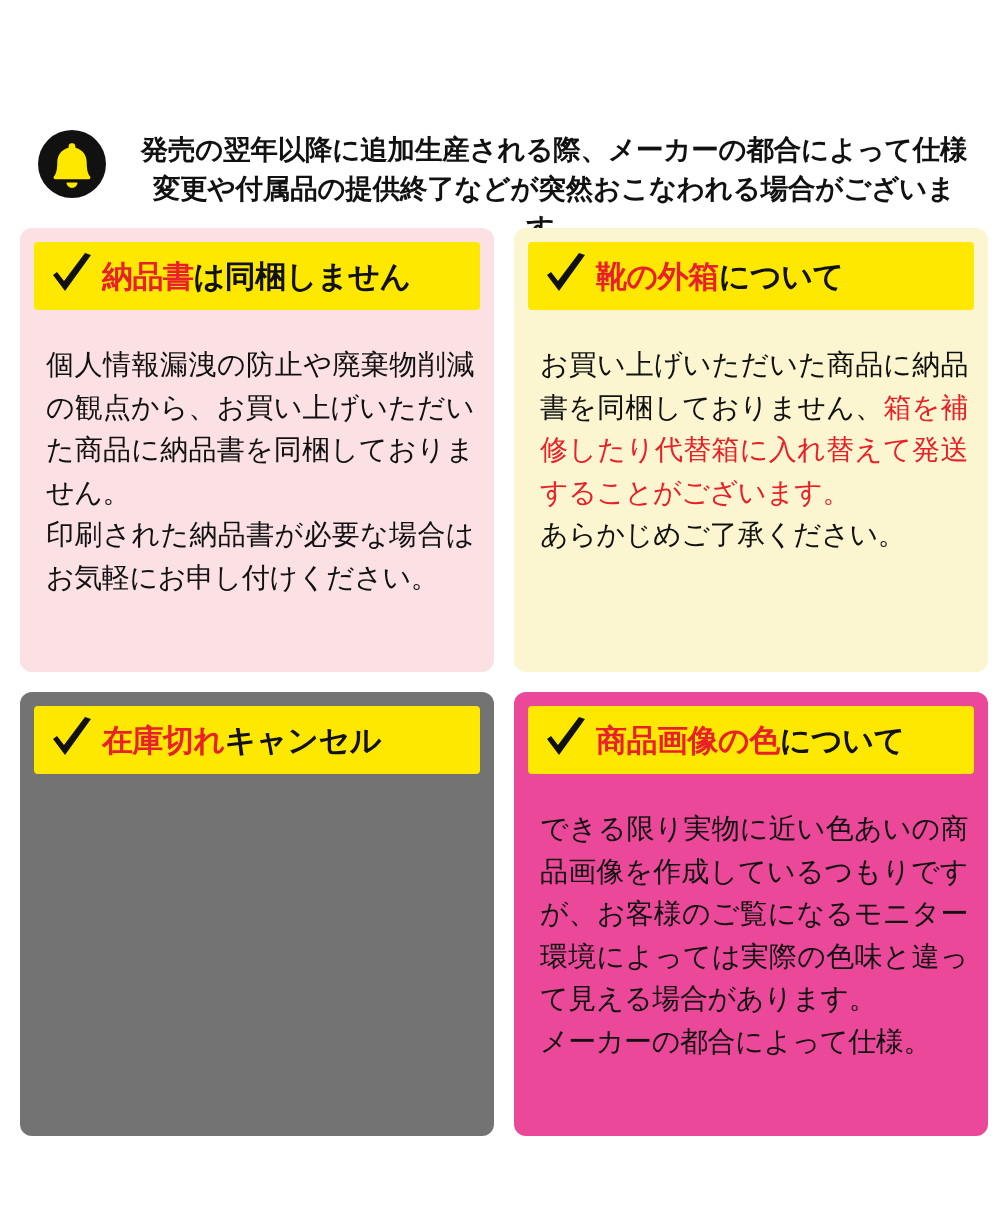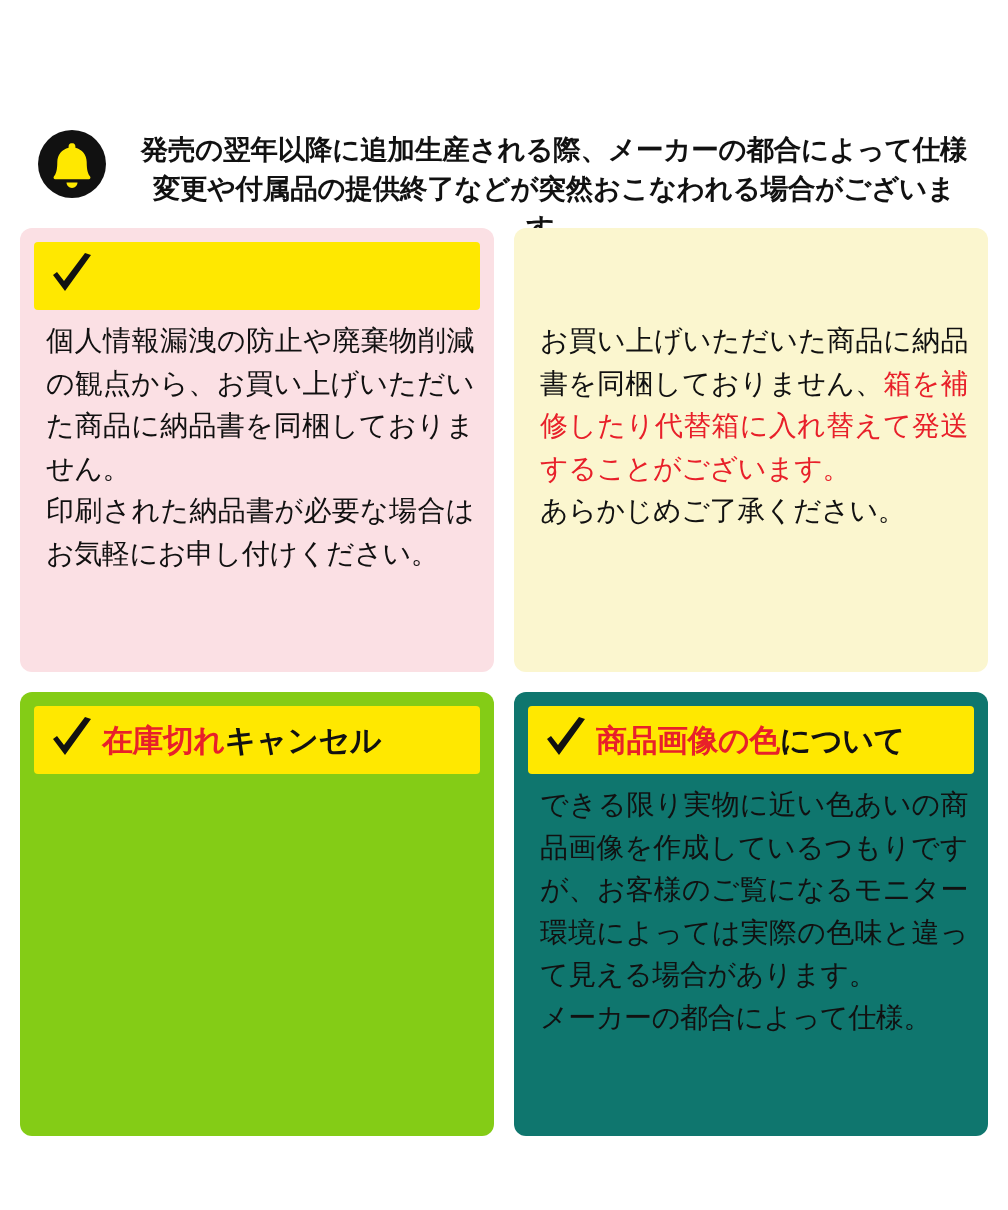--- a/index.html
+++ b/index.html
@@ -57,22 +57,22 @@
     gap: 20px;
   }
   .card {
     position: relative;
     border-radius: 12px;
     padding: 0;
     overflow: hidden;
   }
   .card-pink   { background: #fbe0e4; }
   .card-yellow { background: #fbf6cf; }
-  .card-blue   { background: #84cc16; }
-  .card-green  { background: #0f766e; }
+  .card-blue   { background: #737373; }
+  .card-green  { background: #ec4899; }
 
   .card-head {
     position: absolute;
     left: 14px;
     top: 14px;
     right: 14px;
     height: 68px;
     background: #ffe800;
     border-radius: 4px;
     display: flex;
@@ -95,21 +95,21 @@
     line-height: 1;
     white-space: nowrap;
   }
   .head-title .hl { color: #e8202a; }
   .head-title .pl { color: #111111; }
 
   .card-body {
     position: absolute;
     left: 26px;
     right: 20px;
-    top: 92px;
+    top: 116px;
     font-size: 28px;
     line-height: 1.52;
     letter-spacing: -0.4px;
     color: #111111;
     text-align: justify;
     text-justify: inter-character;
     white-space: pre-line;
   }
   .card-body .red { color: #e8202a; }
 </style>
@@ -130,26 +130,39 @@
 
 <div class="grid">
 
   <div class="card card-pink">
     <div class="card-head">
       <div class="check-mark">
         <svg width="44" height="48" viewBox="0 0 44 48" aria-hidden="true">
           <path d="M3 23 L15 39 L41 3 L35 1 L14 29 L7 20 Z" fill="#111111"></path>
         </svg>
       </div>
+      <div class="head-title">
+        <span class="hl">納品書</span><span class="pl">は同梱しません</span>
+      </div>
     </div>
     <div class="card-body">個人情報漏洩の防止や廃棄物削減の観点から、お買い上げいただいた商品に納品書を同梱しておりません。
 印刷された納品書が必要な場合はお気軽にお申し付けください。</div>
   </div>
 
   <div class="card card-yellow">
+    <div class="card-head">
+      <div class="check-mark">
+        <svg width="44" height="48" viewBox="0 0 44 48" aria-hidden="true">
+          <path d="M3 23 L15 39 L41 3 L35 1 L14 29 L7 20 Z" fill="#111111"></path>
+        </svg>
+      </div>
+      <div class="head-title">
+        <span class="hl">靴の外箱</span><span class="pl">について</span>
+      </div>
+    </div>
     <div class="card-body"><span>お買い上げいただいた商品に納品書を同梱しておりません、</span><span class="red">箱を補修したり代替箱に入れ替えて発送することがございます。</span><span>
 あらかじめご了承ください。</span></div>
   </div>
 
   <div class="card card-blue">
     <div class="card-head">
       <div class="check-mark">
         <svg width="44" height="48" viewBox="0 0 44 48" aria-hidden="true">
           <path d="M3 23 L15 39 L41 3 L35 1 L14 29 L7 20 Z" fill="#111111"></path>
         </svg>

